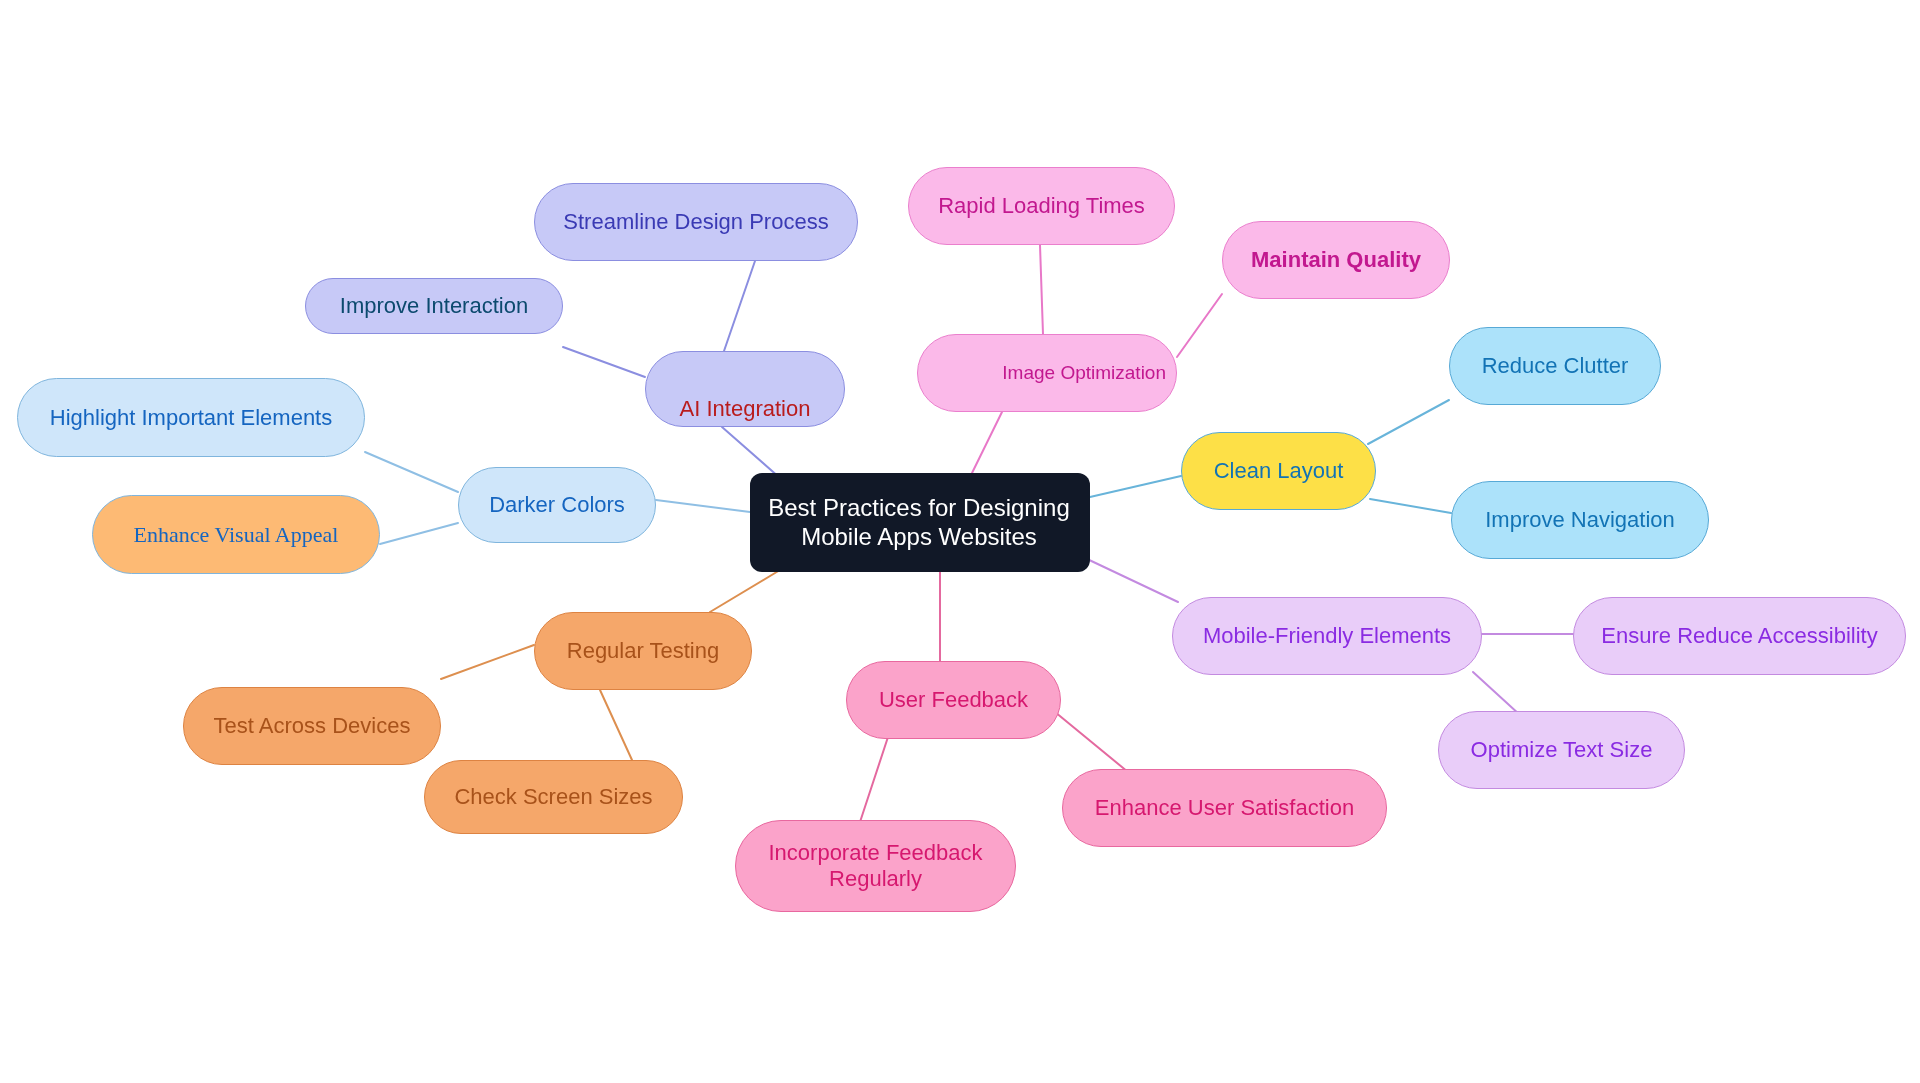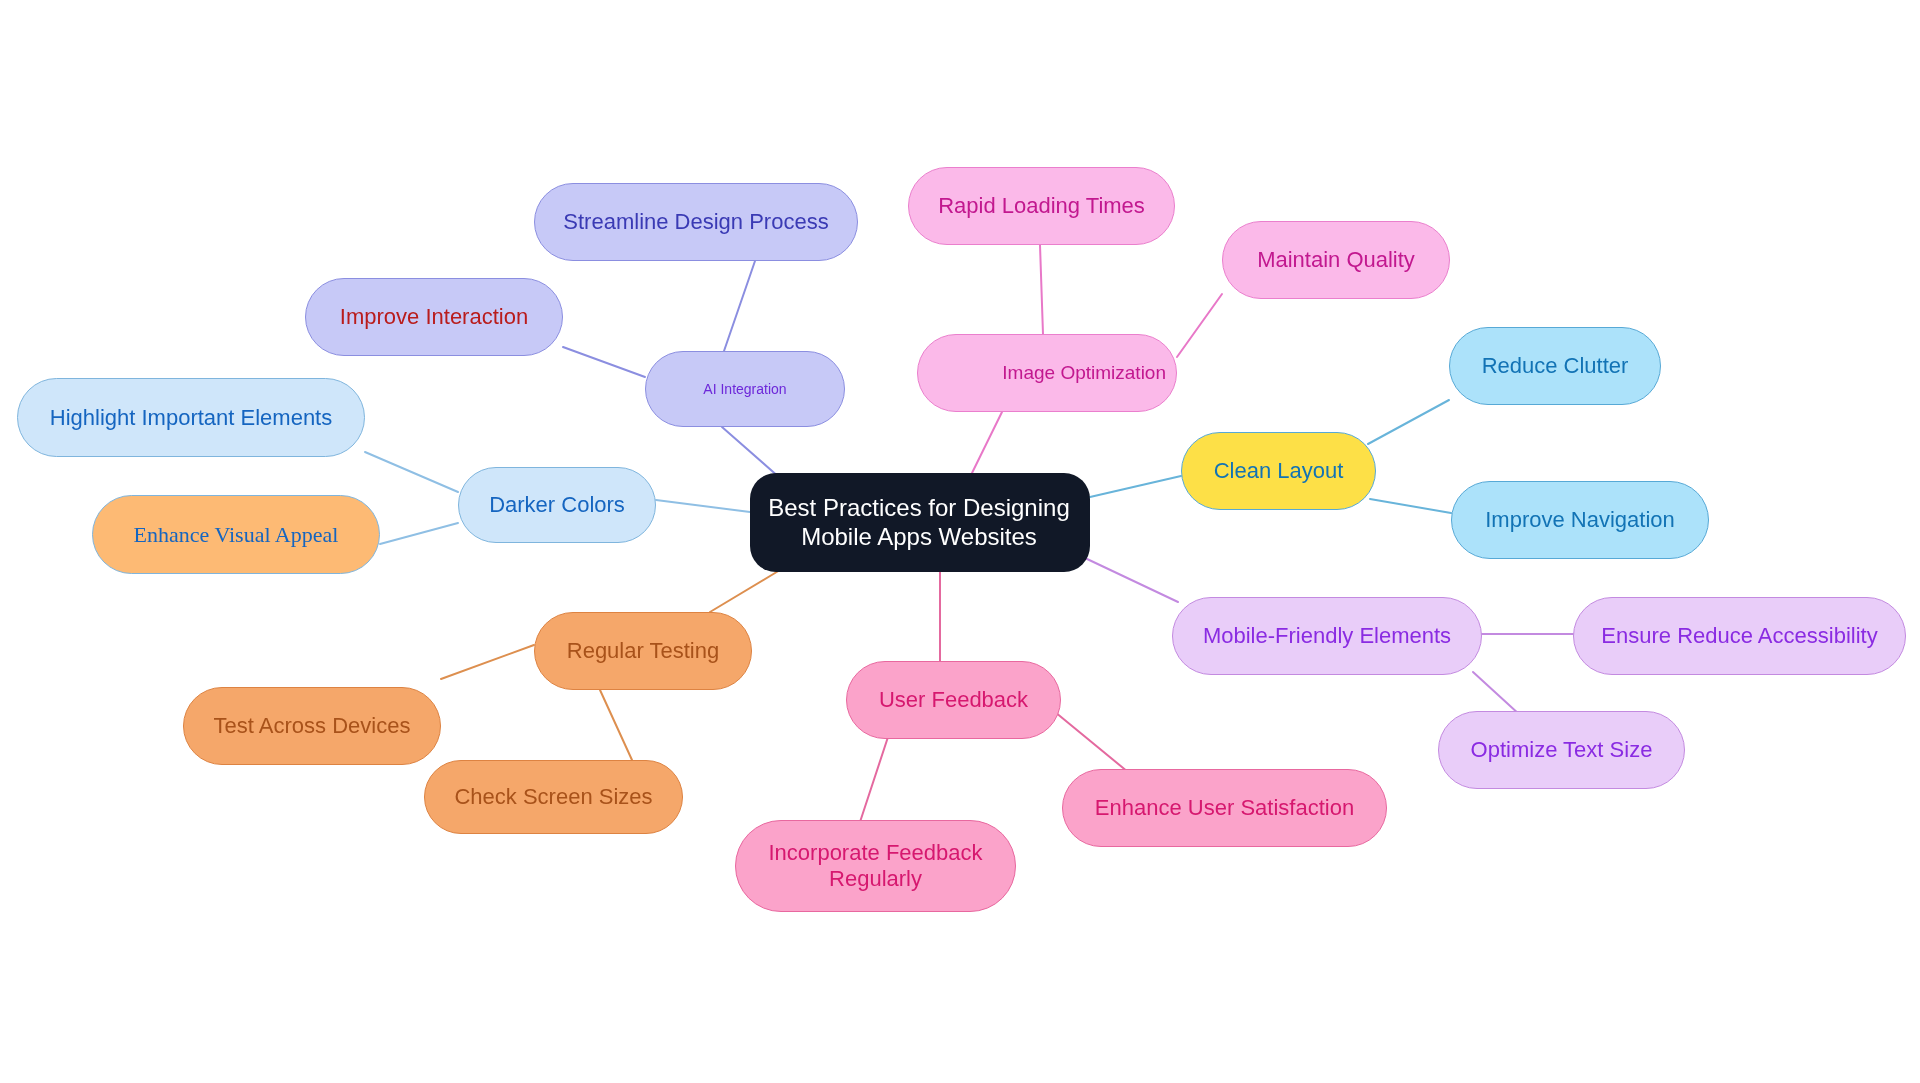--- a/index.html
+++ b/index.html
@@ -35,21 +35,21 @@
     text-align: center;
     border-radius: 999px;
     border-style: solid;
     border-width: 1.5px;
     line-height: 1.18;
     padding: 4px 10px;
     white-space: pre-line;
     z-index: 2;
   }
   .node.root {
-    border-radius: 26px;
+    border-radius: 12px;
     border-width: 0;
     z-index: 3;
     padding-left: 8px;
   }
 </style>
 </head>
 <body>
 
 <div id="canvas">
   <svg id="edges" viewBox="0 0 1920 1083" preserveAspectRatio="none">
@@ -70,29 +70,29 @@
       <line x1="1473" y1="672" x2="1520" y2="715" stroke="#c38ae0" stroke-width="2" stroke-linecap="round"></line>
       <line x1="940" y1="572" x2="940" y2="661" stroke="#e4699f" stroke-width="2" stroke-linecap="round"></line>
       <line x1="1055" y1="712" x2="1128" y2="772" stroke="#e4699f" stroke-width="2" stroke-linecap="round"></line>
       <line x1="888" y1="737" x2="860" y2="822" stroke="#e4699f" stroke-width="2" stroke-linecap="round"></line>
       <line x1="780" y1="570" x2="710" y2="612" stroke="#dd8f4f" stroke-width="2" stroke-linecap="round"></line>
       <line x1="534" y1="645" x2="441" y2="679" stroke="#dd8f4f" stroke-width="2" stroke-linecap="round"></line>
       <line x1="600" y1="690" x2="632" y2="760" stroke="#dd8f4f" stroke-width="2" stroke-linecap="round"></line>
     </svg>
 <div class="node root" style="left: 750px; top: 473px; width: 340px; height: 99px; background: rgb(17, 24, 39); color: rgb(255, 255, 255); font-size: 24px;"><span>Best Practices for Designing
 Mobile Apps Websites</span></div>
-    <div class="node" style="left: 645px; top: 351px; width: 200px; height: 76px; background: rgb(199, 201, 247); color: #6d28d9; font-size: 14px; border-color: rgb(139, 142, 224);"><span>AI Integration</span></div>
+    <div class="node" style="left: 645px; top: 351px; width: 200px; height: 76px; background: rgb(199, 201, 247); color: #b91c1c; font-size: 22px; border-color: rgb(139, 142, 224); align-items: flex-end;"><span>AI Integration</span></div>
     <div class="node" style="left: 534px; top: 183px; width: 324px; height: 78px; background: rgb(199, 201, 247); color: rgb(58, 58, 180); font-size: 22px; border-color: rgb(139, 142, 224);"><span>Streamline Design Process</span></div>
-    <div class="node" style="left: 305px; top: 278px; width: 258px; height: 78px; background: rgb(199, 201, 247); color: #b91c1c; font-size: 22px; border-color: rgb(139, 142, 224);"><span>Improve Interaction</span></div>
+    <div class="node" style="left: 305px; top: 278px; width: 258px; height: 56px; background: rgb(199, 201, 247); color: #0c4a6e; font-size: 22px; border-color: rgb(139, 142, 224);"><span>Improve Interaction</span></div>
     <div class="node" style="left: 458px; top: 467px; width: 198px; height: 76px; background: rgb(207, 230, 250); color: rgb(21, 101, 192); font-size: 22px; border-color: rgb(127, 181, 221);"><span>Darker Colors</span></div>
     <div class="node" style="left: 17px; top: 378px; width: 348px; height: 79px; background: rgb(207, 230, 250); color: rgb(21, 101, 192); font-size: 22px; border-color: rgb(127, 181, 221);"><span>Highlight Important Elements</span></div>
     <div class="node" style="left: 92px; top: 495px; width: 288px; height: 79px; background: #fdba74; color: rgb(21, 101, 192); font-size: 22px; border-color: rgb(127, 181, 221); font-family: Liberation Serif, serif;"><span>Enhance Visual Appeal</span></div>
     <div class="node" style="left: 917px; top: 334px; width: 260px; height: 78px; background: rgb(251, 185, 233); color: rgb(194, 24, 143); font-size: 19px; border-color: rgb(234, 127, 205); justify-content: flex-end;"><span>Image Optimization</span></div>
     <div class="node" style="left: 908px; top: 167px; width: 267px; height: 78px; background: rgb(251, 185, 233); color: rgb(194, 24, 143); font-size: 22px; border-color: rgb(234, 127, 205);"><span>Rapid Loading Times</span></div>
-    <div class="node" style="left: 1222px; top: 221px; width: 228px; height: 78px; background: rgb(251, 185, 233); color: rgb(194, 24, 143); font-size: 22px; border-color: rgb(234, 127, 205);"><span>Maintain Quality</span></div>
+    <div class="node" style="left: 1222px; top: 221px; width: 228px; height: 78px; background: rgb(251, 185, 233); color: rgb(194, 24, 143); font-size: 22px; border-color: rgb(234, 127, 205); font-weight: bold;"><span>Maintain Quality</span></div>
     <div class="node" style="left: 1181px; top: 432px; width: 195px; height: 78px; background: #fde047; color: rgb(18, 115, 181); font-size: 22px; border-color: rgb(87, 169, 214);"><span>Clean Layout</span></div>
     <div class="node" style="left: 1449px; top: 327px; width: 212px; height: 78px; background: rgb(172, 226, 250); color: rgb(18, 115, 181); font-size: 22px; border-color: rgb(87, 169, 214);"><span>Reduce Clutter</span></div>
     <div class="node" style="left: 1451px; top: 481px; width: 258px; height: 78px; background: rgb(172, 226, 250); color: rgb(18, 115, 181); font-size: 22px; border-color: rgb(87, 169, 214);"><span>Improve Navigation</span></div>
     <div class="node" style="left: 1172px; top: 597px; width: 310px; height: 78px; background: rgb(233, 205, 249); color: rgb(138, 43, 226); font-size: 22px; border-color: rgb(195, 138, 224);"><span>Mobile-Friendly Elements</span></div>
     <div class="node" style="left: 1573px; top: 597px; width: 333px; height: 78px; background: rgb(233, 205, 249); color: rgb(138, 43, 226); font-size: 22px; border-color: rgb(195, 138, 224);"><span>Ensure Reduce Accessibility</span></div>
     <div class="node" style="left: 1438px; top: 711px; width: 247px; height: 78px; background: rgb(233, 205, 249); color: rgb(138, 43, 226); font-size: 22px; border-color: rgb(195, 138, 224);"><span>Optimize Text Size</span></div>
     <div class="node" style="left: 846px; top: 661px; width: 215px; height: 78px; background: rgb(251, 163, 202); color: rgb(214, 24, 111); font-size: 22px; border-color: rgb(232, 104, 159);"><span>User Feedback</span></div>
     <div class="node" style="left: 1062px; top: 769px; width: 325px; height: 78px; background: rgb(251, 163, 202); color: rgb(214, 24, 111); font-size: 22px; border-color: rgb(232, 104, 159);"><span>Enhance User Satisfaction</span></div>
     <div class="node" style="left: 534px; top: 612px; width: 218px; height: 78px; background: rgb(245, 167, 106); color: rgb(168, 82, 26); font-size: 22px; border-color: rgb(221, 131, 66);"><span>Regular Testing</span></div>
     <div class="node" style="left: 735px; top: 820px; width: 281px; height: 92px; background: rgb(251, 163, 202); color: rgb(214, 24, 111); font-size: 22px; border-color: rgb(232, 104, 159);"><span>Incorporate Feedback

